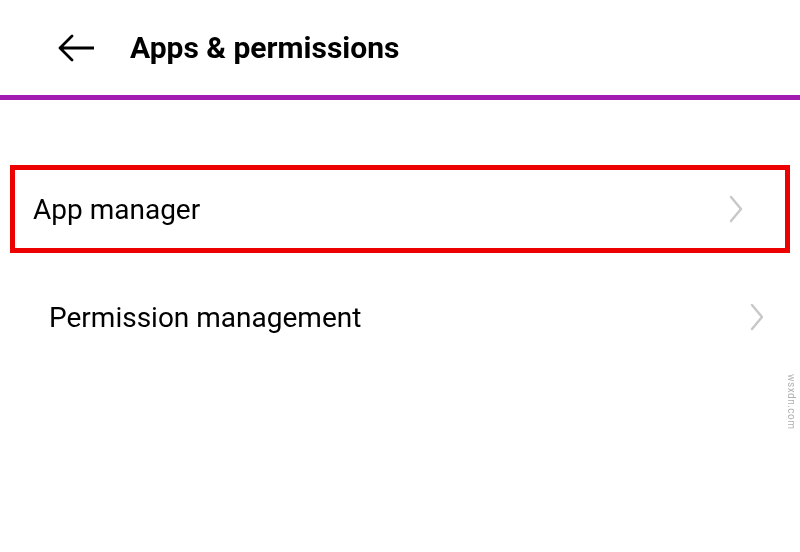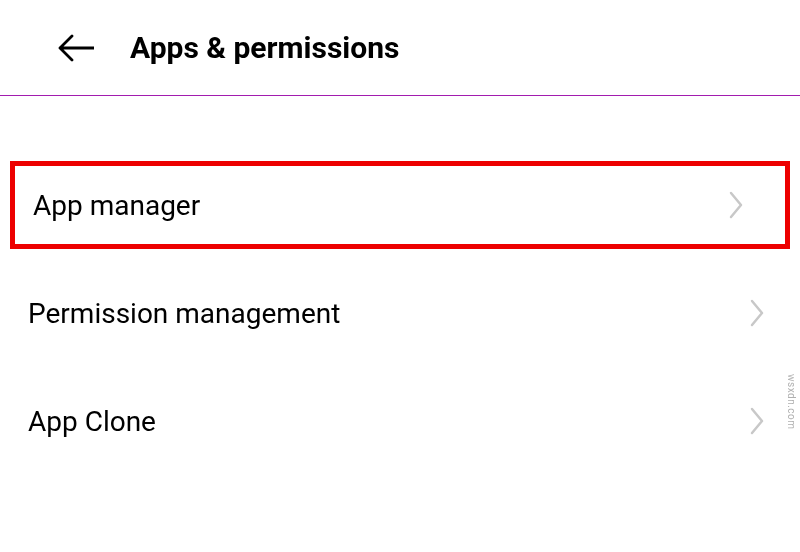--- a/index.html
+++ b/index.html
@@ -11,21 +11,21 @@
       width: 800px;
       height: 552px;
       background: #ffffff;
       font-family: -apple-system, BlinkMacSystemFont, "Segoe UI", Roboto, Helvetica, Arial, sans-serif;
       position: relative;
     }
     .header {
       display: flex;
       align-items: center;
       padding: 30px 20px 30px 58px;
-      border-bottom: 1px solid #a21caf;
+      border-bottom: 5px solid #a21caf;
     }
     .back-icon {
       margin-right: 36px;
       display: flex;
       align-items: center;
       cursor: pointer;
     }
     .page-title {
       font-size: 30px;
       font-weight: 700;
@@ -34,20 +34,21 @@
     .content {
       padding-top: 65px;
     }
     .list-item {
       display: flex;
       align-items: center;
       justify-content: space-between;
       padding: 0 36px 0 28px;
       height: 88px;
       cursor: pointer;
+      margin-left: 21px;
     }
     .list-item-label {
       font-size: 28px;
       font-weight: 400;
       color: #000;
     }
     .chevron-icon {
       display: flex;
       align-items: center;
     }
@@ -94,24 +95,16 @@
 
   <div class="list-item">
     <span class="list-item-label">Permission management</span>
     <span class="chevron-icon">
       <svg width="14" height="28" viewBox="0 0 14 28" fill="none">
         <path d="M2 2 L12 14 L2 26" stroke="#c8c8c8" stroke-width="2.5" stroke-linecap="round" stroke-linejoin="round"></path>
       </svg>
     </span>
   </div>
 
-  <div class="list-item">
-    <span class="list-item-label">App Clone</span>
-    <span class="chevron-icon">
-      <svg width="14" height="28" viewBox="0 0 14 28" fill="none">
-        <path d="M2 2 L12 14 L2 26" stroke="#c8c8c8" stroke-width="2.5" stroke-linecap="round" stroke-linejoin="round"></path>
-      </svg>
-    </span>
-  </div>
 
 </div>
 
 <div class="watermark">wsxdn.com</div>
 
 </body></html>

